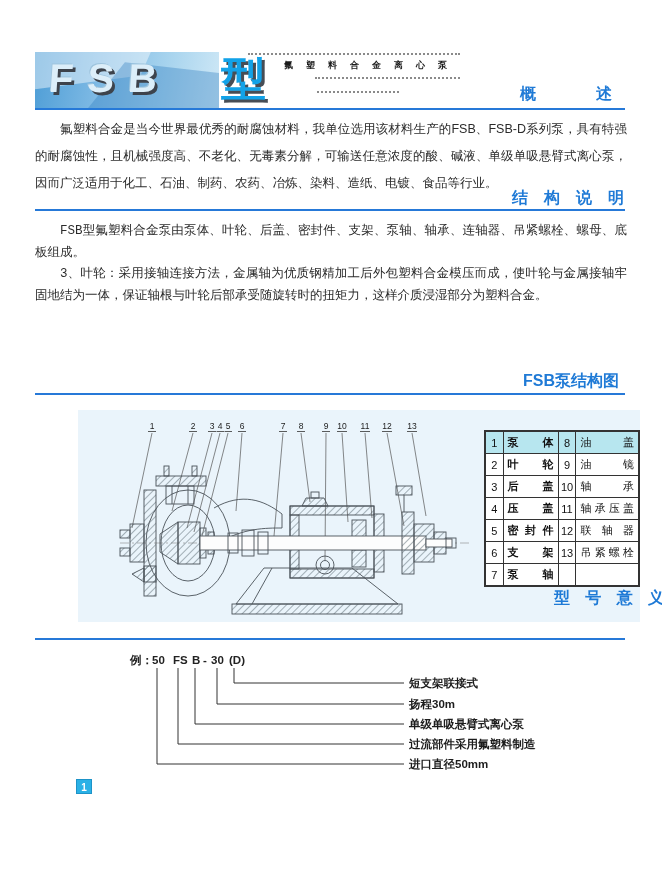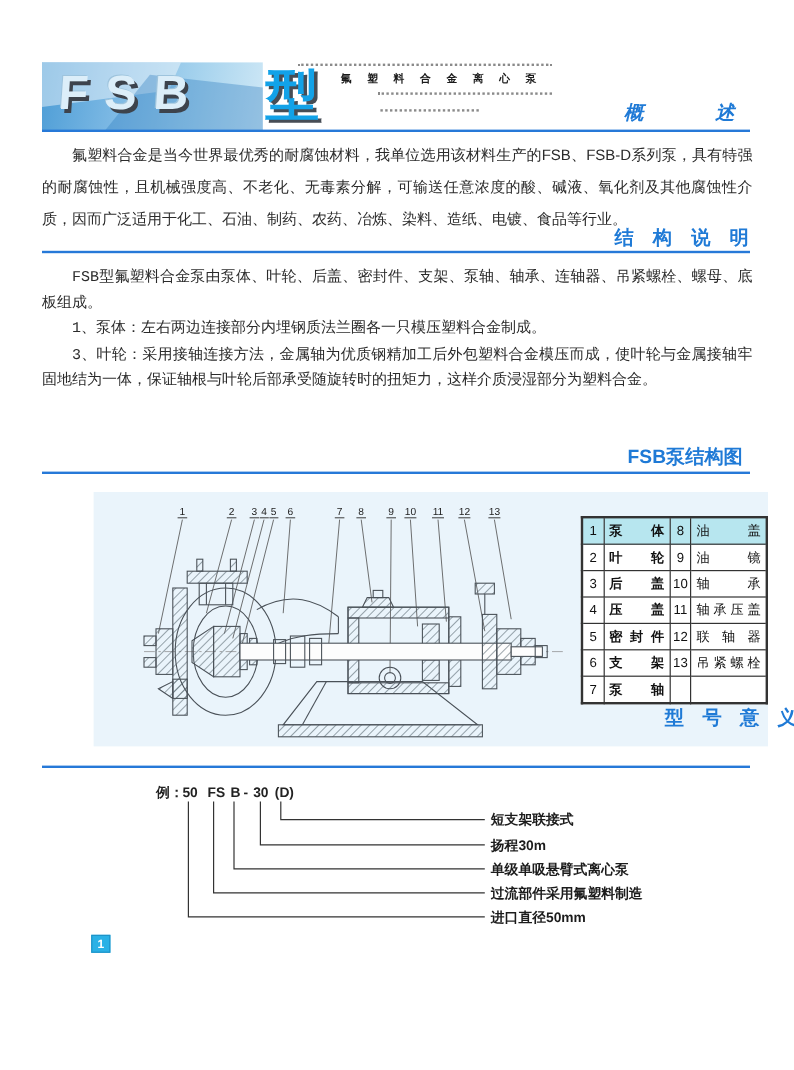--- a/index.html
+++ b/index.html
@@ -61,31 +61,30 @@
 <div class="abs banner">
   <div class="logo-fsb">FSB</div>
 </div>
 <div class="abs logo-type">型</div>
 
 <div class="abs dotline" style="left:248px;top:53px;width:212px;"></div>
 <div class="abs subtitle">氟塑料合金离心泵</div>
 <div class="abs dotline" style="left:315px;top:77px;width:145px;"></div>
 <div class="abs dotline" style="left:317px;top:91px;width:82px;"></div>
 
-<div class="abs sec-title" style="left:520px;top:84px;width:92px;font-style:italic;">概述</div>
+<div class="abs sec-title" style="left:520px;top:84px;width:92px;">概述</div>
 <div class="abs rule" style="top:108px;"></div>
 
-<div class="abs overview-text">氟塑料合金是当今世界最优秀的耐腐蚀材料，我单位选用该材料生产的FSB、FSB-D系列泵，具有特强的耐腐蚀性，且机械强度高、不老化、无毒素分解，可输送任意浓度的酸、碱液、氧化剂及其他腐蚀性介质，因而广泛适用于化工、石油、制药、农药、冶炼、染料、造纸、电镀、食品等行业。</div>
+<div class="abs overview-text">氟塑料合金是当今世界最优秀的耐腐蚀材料，我单位选用该材料生产的FSB、FSB-D系列泵，具有特强的耐腐蚀性，且机械强度高、不老化、无毒素分解，可输送任意浓度的酸、碱液、单级单吸悬臂式离心泵，因而广泛适用于化工、石油、制药、农药、冶炼、染料、造纸、电镀、食品等行业。</div>
 
 <div class="abs sec-title" style="left:512px;top:188px;width:112px;">结构说明</div>
 <div class="abs rule" style="top:209px;"></div>
 
 <div class="abs structure-block">
   <p>FSB型氟塑料合金泵由泵体、叶轮、后盖、密封件、支架、泵轴、轴承、连轴器、吊紧螺栓、螺母、底板组成。</p>
-  <p>1、泵体：左右两边连接部分内埋钢质法兰圈各一只模压塑料合金制成。</p>
   <p>3、叶轮：采用接轴连接方法，金属轴为优质钢精加工后外包塑料合金模压而成，使叶轮与金属接轴牢固地结为一体，保证轴根与叶轮后部承受随旋转时的扭矩力，这样介质浸湿部分为塑料合金。</p>
 </div>
 
 <div class="abs sec-title" style="left:518px;top:371px;width:106px;text-align-last:auto;text-align:center;white-space:nowrap;">FSB泵结构图</div>
 <div class="abs rule" style="top:393px;"></div>
 
 <div class="abs band">
 
   <svg class="abs pump-svg" width="370" height="202" viewBox="0 0 370 202">
     <defs>

